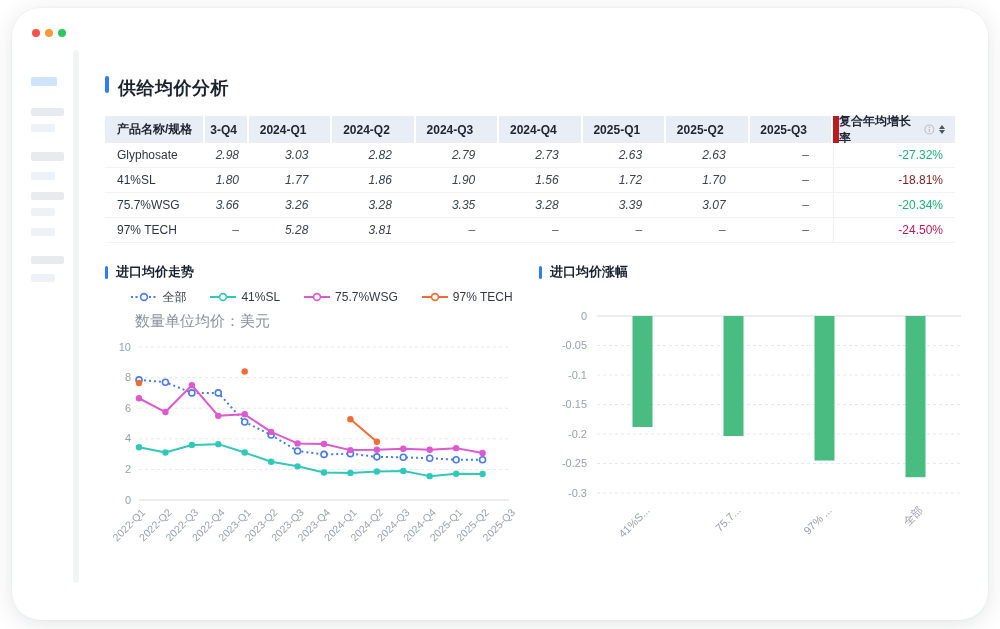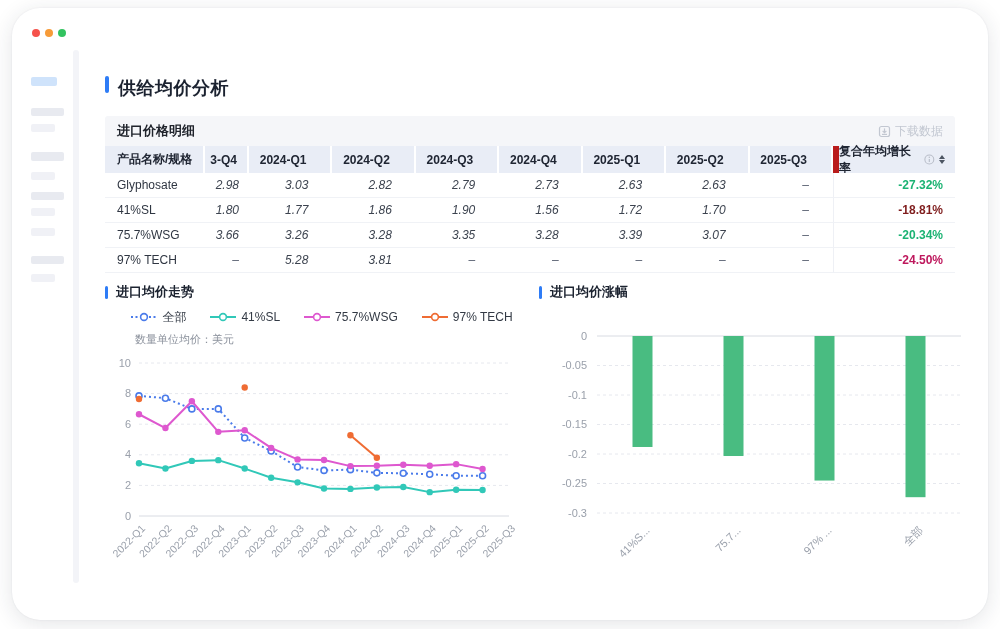--- a/index.html
+++ b/index.html
@@ -39,41 +39,41 @@
   .th.val { justify-content:flex-end; padding-right:24px; }
   .th.narrow { padding-right:10px; }
   .th.cagr { justify-content:flex-end; gap:4px; padding-right:10px; }
   .tr { display:contents; }
   .td { height:25px; display:flex; align-items:center; font-size:12px;
     color:#3c434f; border-bottom:1px solid #f0f2f6; background:#fff; }
   .td.name { padding-left:12px; color:#2f3642; }
   .td.val { justify-content:flex-end; padding-right:24px;font-style:italic; }
   .td.narrow { padding-right:10px; }
   .td.dash { color:#6a7180; }
-  .td.cagr { justify-content:flex-end; padding-right:12px; font-weight:700;
+  .td.cagr { justify-content:flex-end; padding-right:12px; font-weight:400;
     border-left:1px solid #eef0f5; }
   .th.cagr { border-left:6px solid #b91c1c; }
   .sort-icon { display:flex; flex-direction:column; gap:1px; cursor:pointer; }
   .sort-icon i { display:block; width:0; height:0; border-left:3.5px solid transparent;
     border-right:3.5px solid transparent; }
   .sort-icon .up { border-bottom:4px solid #4c5562; }
   .sort-icon .dn { border-top:4px solid #4c5562; }
   
-  .charts-row { display:flex; margin-top:10px; width:862px; }
+  .charts-row { display:flex; margin-top:20px; width:862px; }
   .chart-block { position:relative; }
   .chart-block.left { width:434px; }
   .chart-block.right { width:428px; }
   .chart-title-row { display:flex; align-items:center; gap:8px; }
   .chart-accent { width:3px; height:13px; border-radius:1.5px; background:#2e7cf6; }
   .chart-title { font-size:13px; font-weight:700; color:#1c2330; }
   .legend-row { display:flex; justify-content:center; align-items:center; gap:24px;
     margin-top:8px; height:16px; }
   .legend-item { display:flex; align-items:center; gap:5px; font-size:12px;
     color:#333a45; cursor:pointer; }
-  .chart-subtitle { font-size:11px; color:#8b919c; margin:7px 0 0 30px; }
+  .chart-subtitle { font-size:15px; color:#8b919c; margin:7px 0 0 30px; }
   svg { display:block; }
   svg text { font-family:"Liberation Sans","DejaVu Sans",sans-serif; }
 </style>
 </head>
 <body>
 
 <div class="app-window">
 
   <div class="traffic">
     <div class="dot" id="dot-close" style="background: rgb(245, 82, 75);"></div>
@@ -93,32 +93,20 @@
   <div class="skel b" style="left:19px;top:266px;width:24px;height:8px"></div>
   <div class="divider"></div>
 
   <div class="main">
     <div class="title-row">
       <div class="accent-bar"></div>
       <div class="page-title">供给均价分析</div>
     </div>
 
     <div class="table-card">
-      <div class="section-head">
-        <div class="section-title">进口价格明细</div>
-        <div class="download-btn">
-          <svg width="13" height="13" viewBox="0 0 13 13">
-            <rect x="1.5" y="1.5" width="10" height="10" rx="2" fill="none" stroke="#c2c7d1" stroke-width="1.2"></rect>
-            <path d="M6.5 3.4 v4" stroke="#c2c7d1" stroke-width="1.2" fill="none"></path>
-            <path d="M4.6 5.8 L6.5 7.7 L8.4 5.8" stroke="#c2c7d1" stroke-width="1.2" fill="none"></path>
-            <path d="M4 9.4 h5" stroke="#c2c7d1" stroke-width="1.2"></path>
-          </svg>
-          <span>下载数据</span>
-        </div>
-      </div>
       <div class="tgrid" id="table-header">
           <div class="th name">
             <span>产品名称/规格</span>
           </div>
           <div class="th val narrow">
             <span>3-Q4</span>
           </div>
           <div class="th val">
             <span>2024-Q1</span>
           </div>

